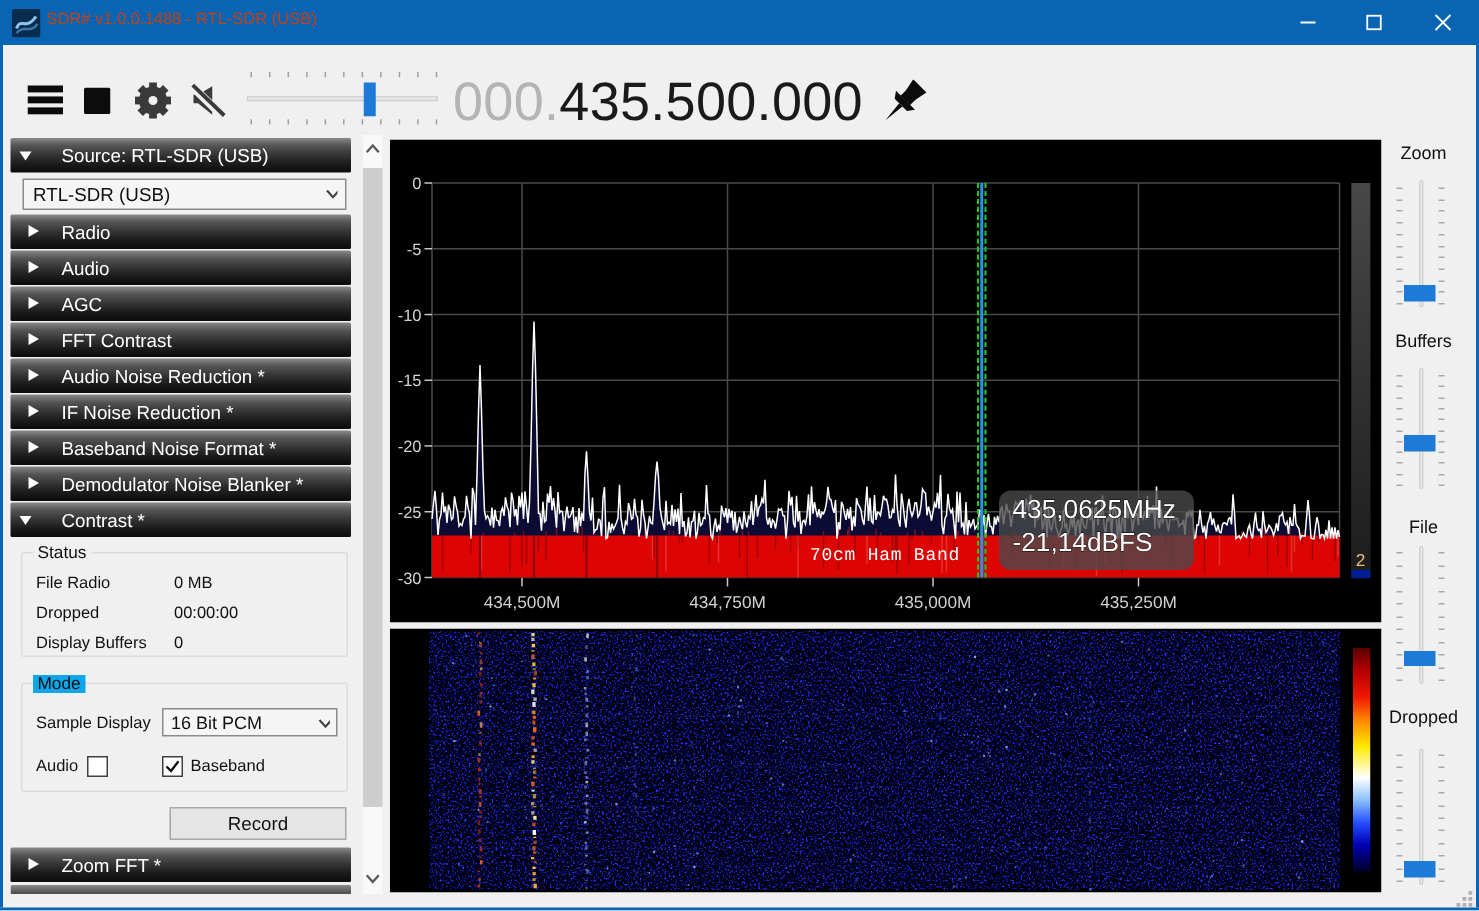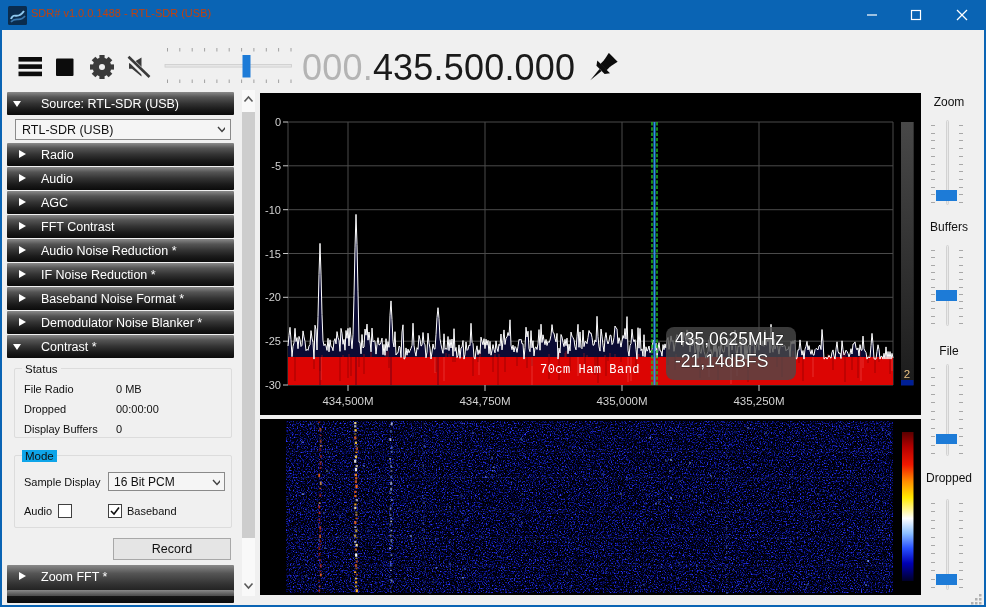--- a/index.html
+++ b/index.html
@@ -177,21 +177,21 @@
 <div class="lbl" style="left:24px;top:505px">Audio</div>
 <div class="cb" style="left:58px;top:504px"></div>
 <div class="cb" style="left:108px;top:504px"></div>
 <svg class="abs" style="left:108px;top:504px" width="14" height="14">
     <path d="M3,7 L6,10 L11,3.5" stroke="#101010" stroke-width="1.6" fill="none"></path>
   </svg>
 <div class="lbl" style="left:127px;top:505px">Baseband</div>
 
 <div class="abs" style="left:113px;top:538px;width:118px;height:21.5px;background:#e5e5e5;border:1px solid #a8a8a8;font-size:12.5px;color:#101010;text-align:center;line-height:20px">Record</div>
 
-<div class="abs hdr" style="top:565px;height:38px">
+<div class="abs hdr" style="top:565px;height:23px">
     <i class="arr-r"></i>
     <span>Zoom FFT *</span>
   </div>
 <div class="abs" style="left:7px;top:589.5px;width:227px;height:6.5px;overflow:hidden">
     <div class="hdr" style="position:absolute;left:0;top:0;height:22.5px"></div>
   </div>
 
 <div class="abs" style="left:242px;top:90px;width:13px;height:506px;background:#f9f9f9"></div>
 <div class="abs" style="left:242px;top:112px;width:13px;height:426px;background:#cdcdcd"></div>
 <svg class="abs" style="left:242px;top:94px" width="13" height="12">

